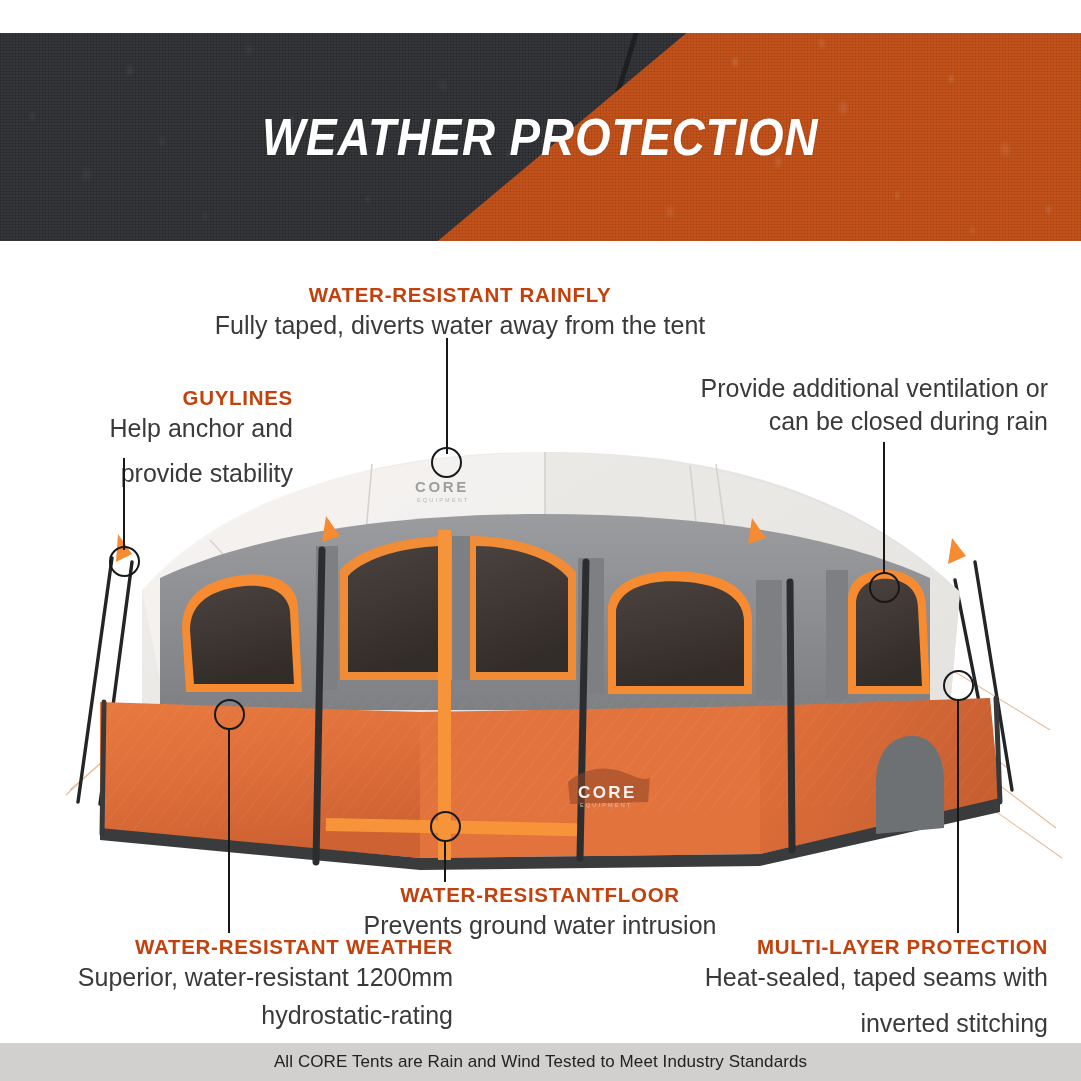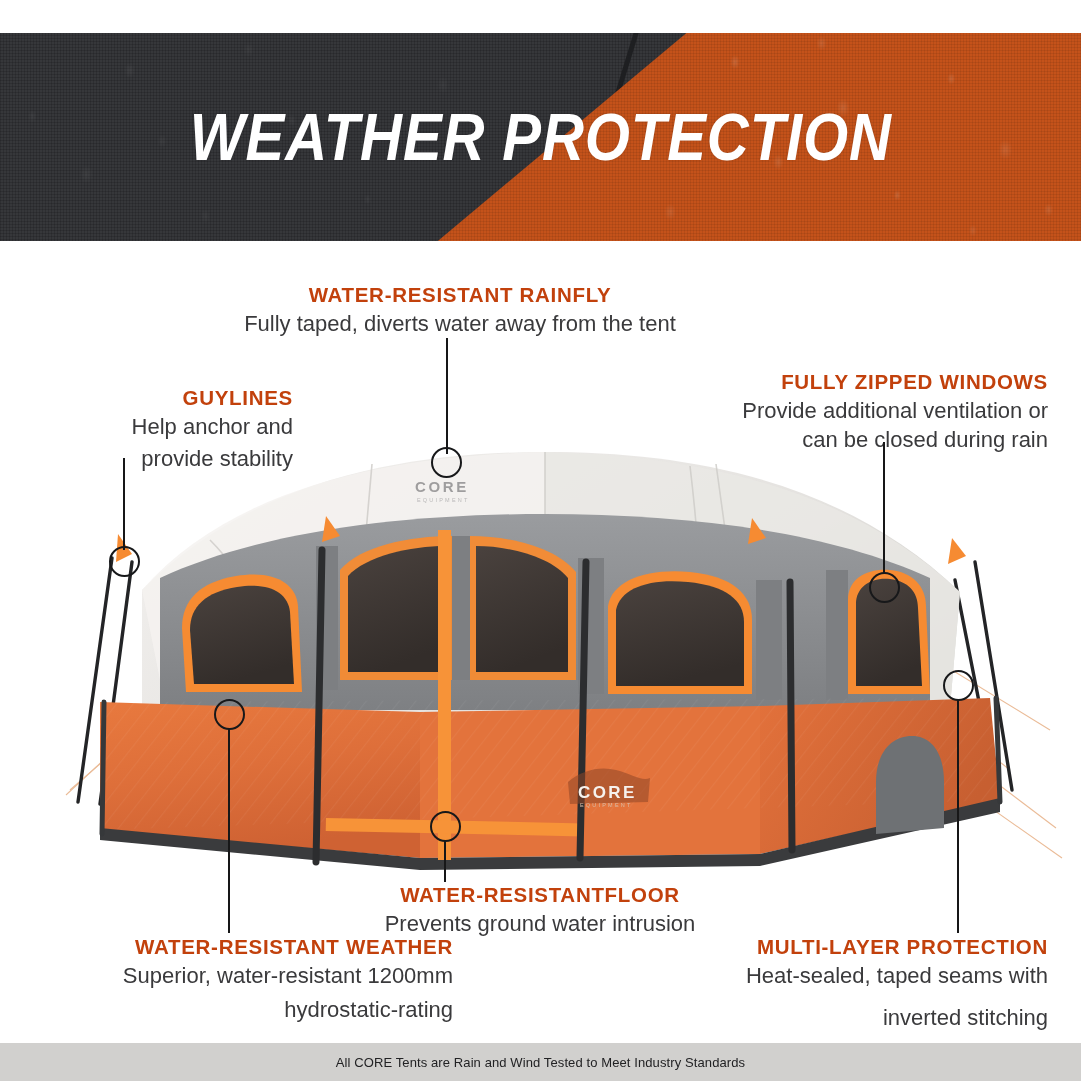--- a/index.html
+++ b/index.html
@@ -63,21 +63,21 @@
   }
   .seam{ position:absolute; background:#1d1e20; opacity:.92; }
   .seam.s1{ left:600px; top:-20px; width:5px; height:260px; transform:rotate(17deg); filter:blur(.4px); }
   .seam.s2{ left:660px; top:-20px; width:3px; height:260px; transform:rotate(17deg); filter:blur(.5px); opacity:.7;}
   .seam.s3{ left:700px; top:-30px; width:7px; height:150px; transform:rotate(22deg); filter:blur(.6px); opacity:.75;}
   .banner-title{
     position:absolute; left:0; right:0; top:50%;
     transform:translateY(-50%);
     text-align:center;
     color:#ffffff;
-    font-size:66px;
+    font-size:52px;
     font-weight:bold;
     font-style:italic;
     letter-spacing:1px;
     font-stretch:condensed;
     transform-origin:center;
     text-shadow:0 0 2px rgba(0,0,0,.18);
     white-space:nowrap;
   }
   .banner-title span{ display:inline-block; transform:scaleX(.88); }
 
@@ -85,21 +85,21 @@
   .callout{ position:absolute; }
   .callout .hd{
     font-weight:bold;
     font-size:20.5px;
     color:#c2410c;
     letter-spacing:.7px;
     line-height:1.15;
     white-space:nowrap;
   }
   .callout .sub{
-    font-size:22px;
+    font-size:25px;
     color:#3a3a3c;
     line-height:1.32;
     margin-top:2px;
     white-space:nowrap;
   }
   .ta-l{ text-align:right; }
   .ta-r{ text-align:right; }
   .ta-c{ text-align:center; }
 
   
@@ -114,21 +114,21 @@
   
   #tent{ position:absolute; left:0; top:430px; width:1081px; height:470px; }
 
   
   .footer{
     position:absolute; left:0; top:1043px; width:1081px; height:38px;
     background:#d1d0ce;
     display:flex; align-items:center; justify-content:center;
   }
   .footer-text{
-    font-size:13px; color:#222224; font-weight:400; letter-spacing:.1px;
+    font-size:17px; color:#222224; font-weight:400; letter-spacing:.1px;
   }
 </style>
 </head>
 <body>
 
 <div class="banner">
   <div class="banner-dark">
     <div class="banner-dark-tex"></div>
   </div>
   <div class="seam s1"></div>
@@ -301,25 +301,24 @@
 </svg>
 
 <div class="callout ta-c" style="left:185px; top:283px; width:550px;">
   <div class="hd">WATER-RESISTANT RAINFLY</div>
   <div class="sub">Fully taped, diverts water away from the tent</div>
 </div>
 
 <div class="callout ta-l" style="left:33px; top:386px; width:260px;">
   <div class="hd">GUYLINES</div>
   <div class="sub">Help anchor and</div>
-  <div class="sub" style="margin-top:3px">provide stability</div>
+  <div class="sub" style="margin-top:12px">provide stability</div>
 </div>
 
 <div class="callout ta-r" style="left:630px; top:370px; width:418px;">
-  <div class="hd">FULLY ZIPPED WINDOWS</div>
   <div class="sub">Provide additional ventilation or</div>
   <div class="sub" style="margin-top:0">can be closed during rain</div>
 </div>
 
 <div class="callout ta-l" style="left:33px; top:935px; width:420px;">
   <div class="hd">WATER-RESISTANT WEATHER</div>
   <div class="sub">Superior, water-resistant 1200mm</div>
   <div class="sub" style="margin-top:5px">hydrostatic-rating</div>
 </div>
 

